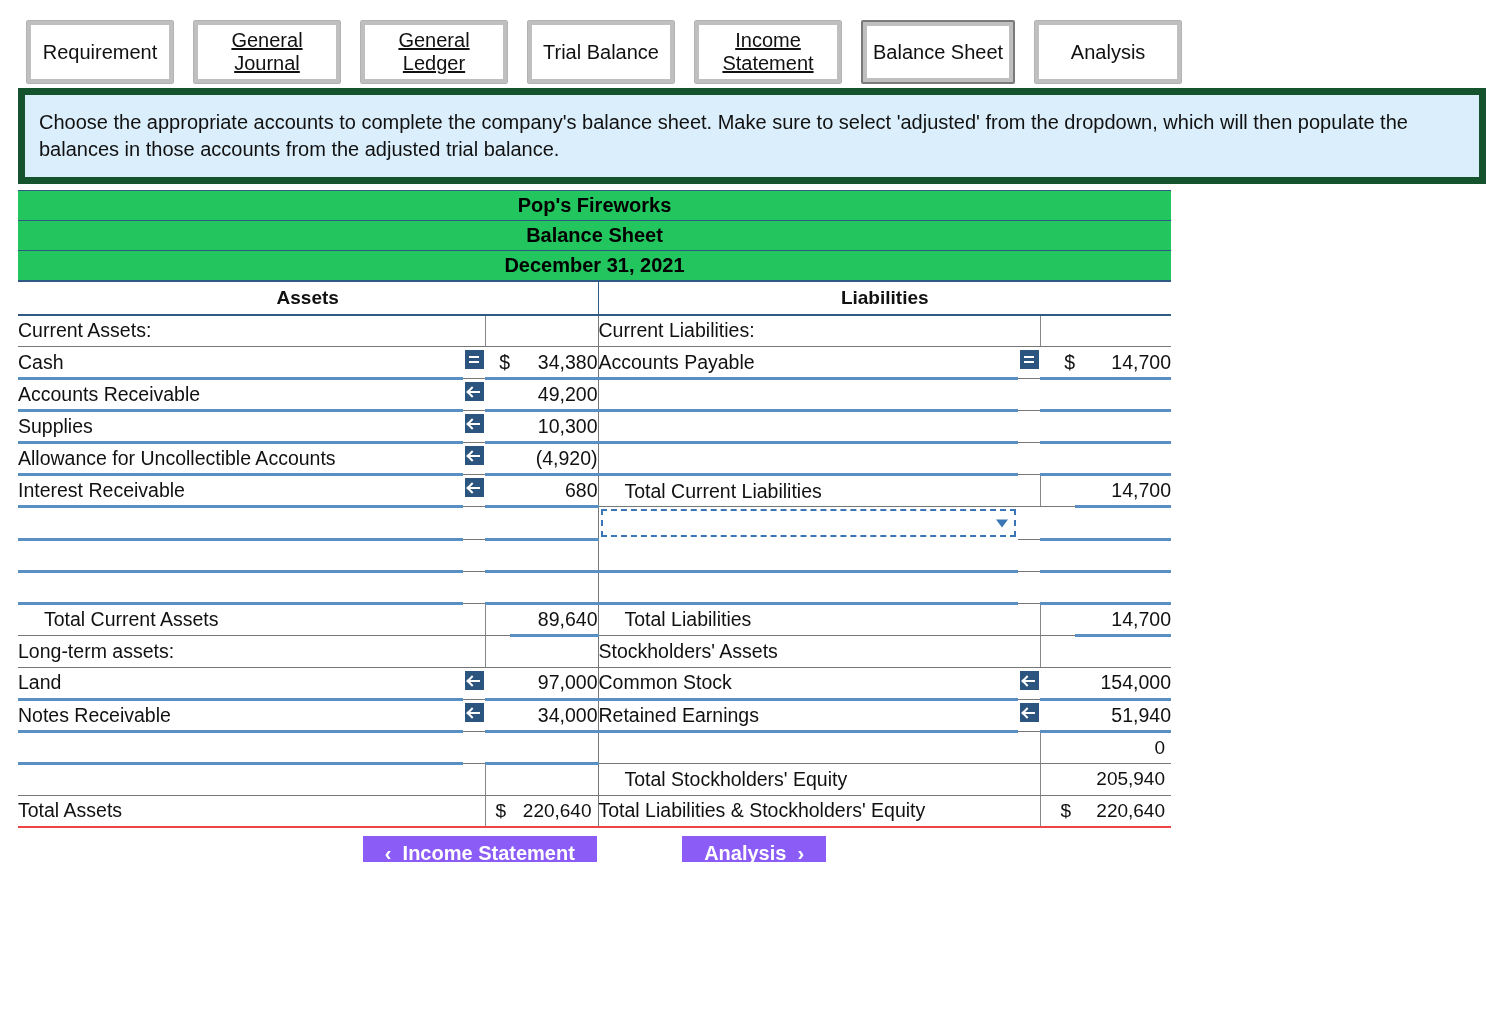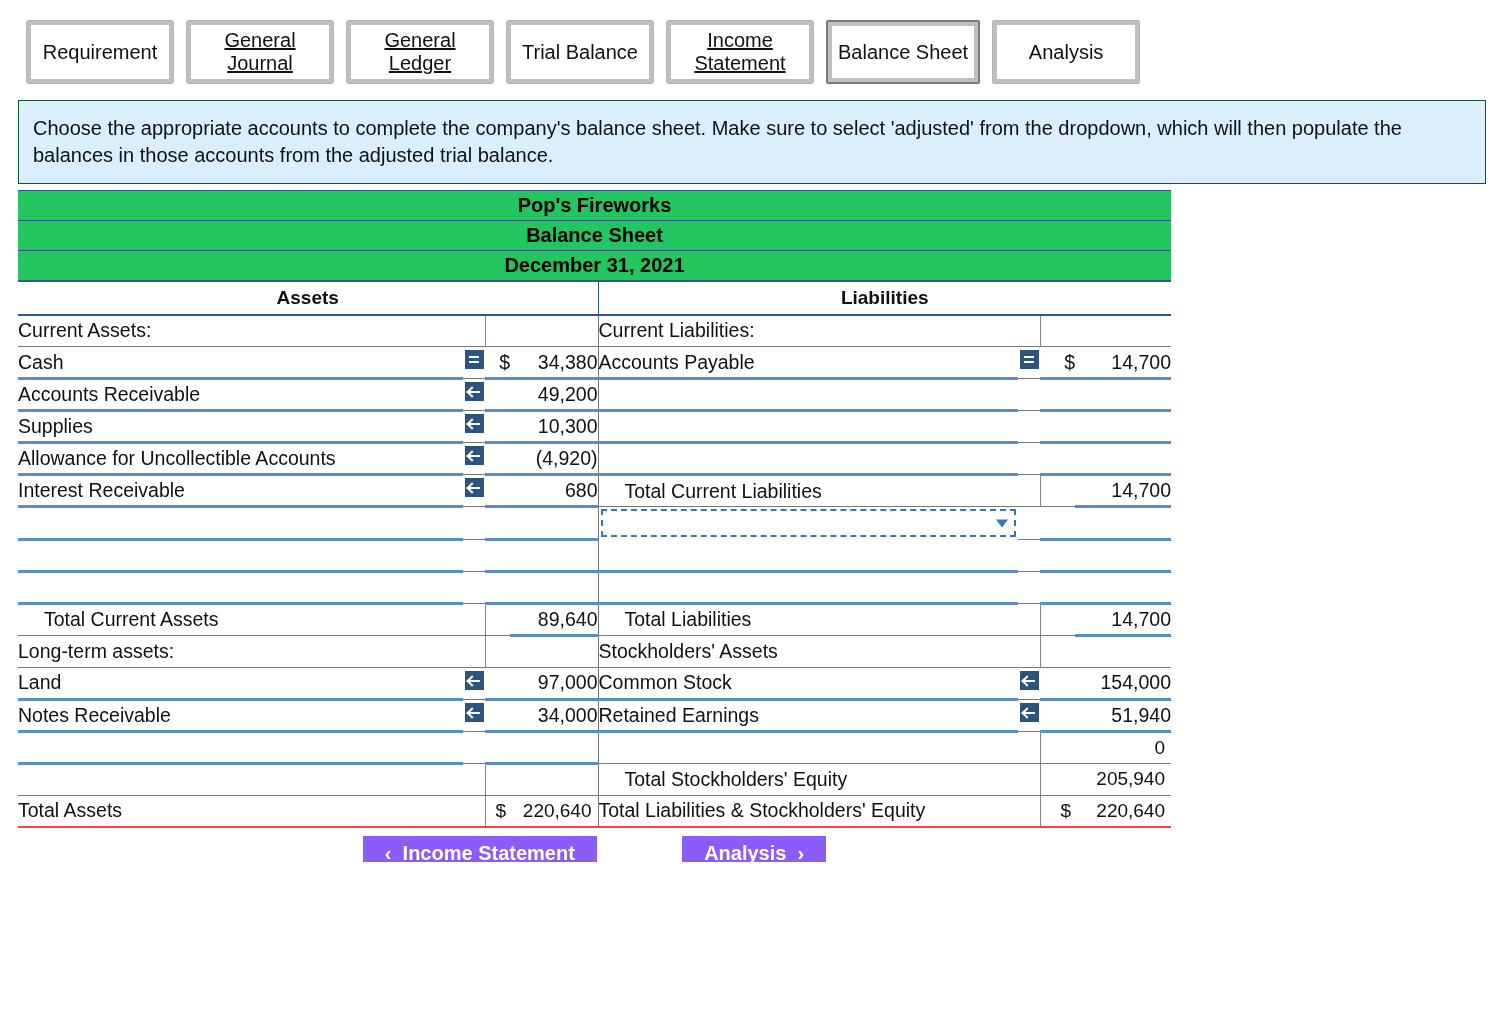--- a/index.html
+++ b/index.html
@@ -1,21 +1,21 @@
 <!DOCTYPE html>
 <html><head>
 <meta charset="utf-8">
 <style>
 * { margin: 0; padding: 0; box-sizing: border-box; }
 body { font-family: Arial, Helvetica, sans-serif; background: #fff; font-size: 19px; color: #111; }
 
 .wrap { width: 1504px; margin: 0; padding: 20px 18px 0 18px; }
 
 
-.tabs { display: flex; gap: 12px; margin-bottom: 16px; padding-left: 8px; align-items: flex-end; }
+.tabs { display: flex; gap: 19px; margin-bottom: 4px; padding-left: 8px; align-items: flex-end; }
 .tab {
   border: 1px solid #b3b3b3;
   background: #fff;
   min-width: 148px;
   height: 64px;
   display: flex;
   align-items: center;
   justify-content: center;
   text-align: center;
   font-size: 20px;
@@ -24,21 +24,21 @@
   padding: 0 10px;
   box-shadow: 0 0 0 3px #fff, 0 0 0 4px #bfbfbf inset;
   border-radius: 2px;
 }
 .tab-two { flex-direction: column; text-decoration: underline; }
 .tab.active { border: 2px solid #7a7a7a; }
 
 
 .instr {
   background: #dbeefb;
-  border: 1px solid #14532d;
+  border: 7px solid #14532d;
   padding: 14px 14px;
   font-size: 20px;
   line-height: 1.35;
 }
 
 
 .seltype {
   margin-top: 8px;
   border: 1px solid #9aa0a6;
   background: #fff;

